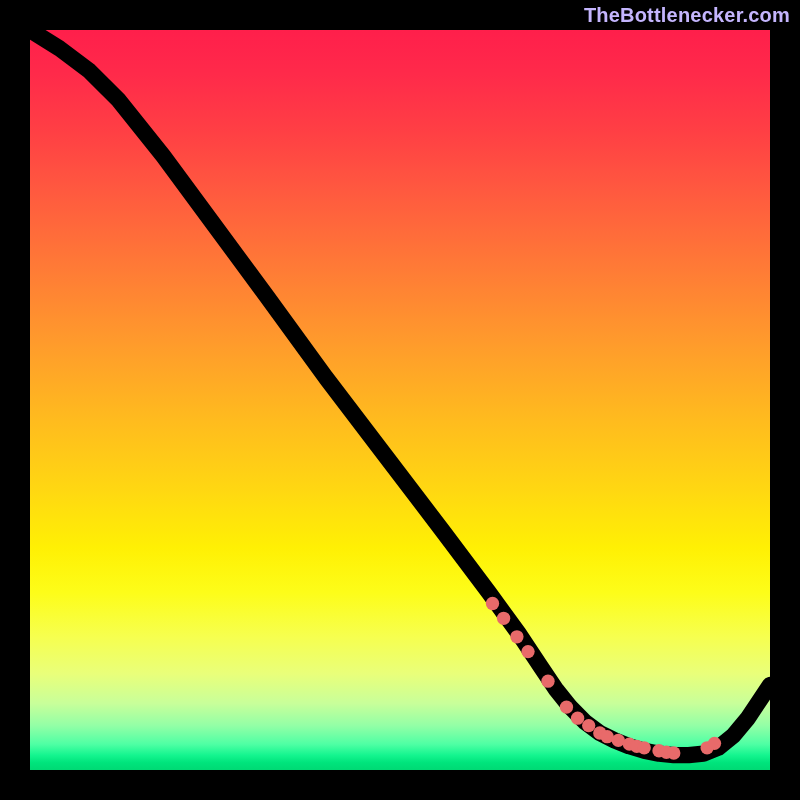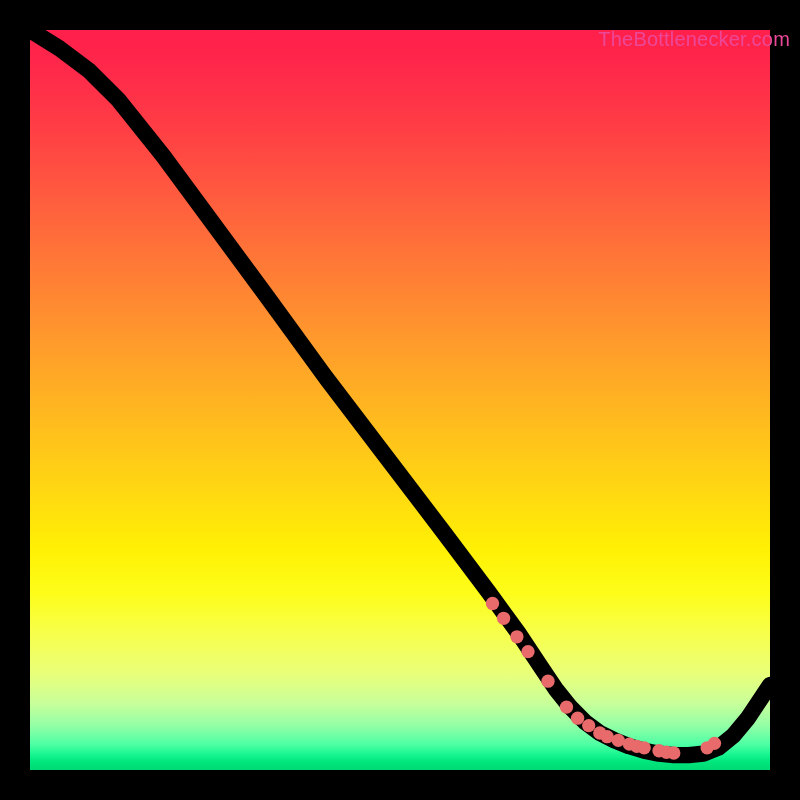--- a/index.html
+++ b/index.html
@@ -9,25 +9,24 @@
     width: 800px;
     height: 800px;
     background: #000;
   }
   .watermark {
     position: absolute;
     top: 4px;
     right: 10px;
     font-family: Arial, Helvetica, sans-serif;
     font-size: 20px;
-    color: #ec4899;
-    font-weight: 400;
+    color: #c4b5fd;
+    font-weight: 700;
     letter-spacing: 0.2px;
     z-index: 10;
-    margin-top: 24px;
   }
   .plot {
     position: absolute;
     left: 30px;
     top: 30px;
     width: 740px;
     height: 740px;
   }
   .gradient {
     position: absolute;

